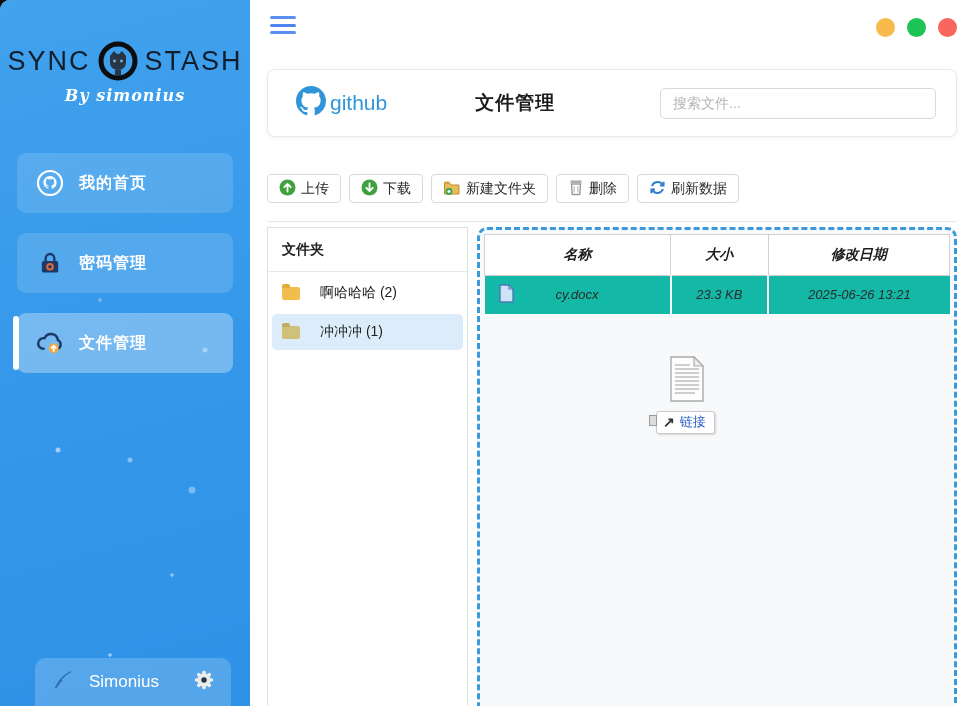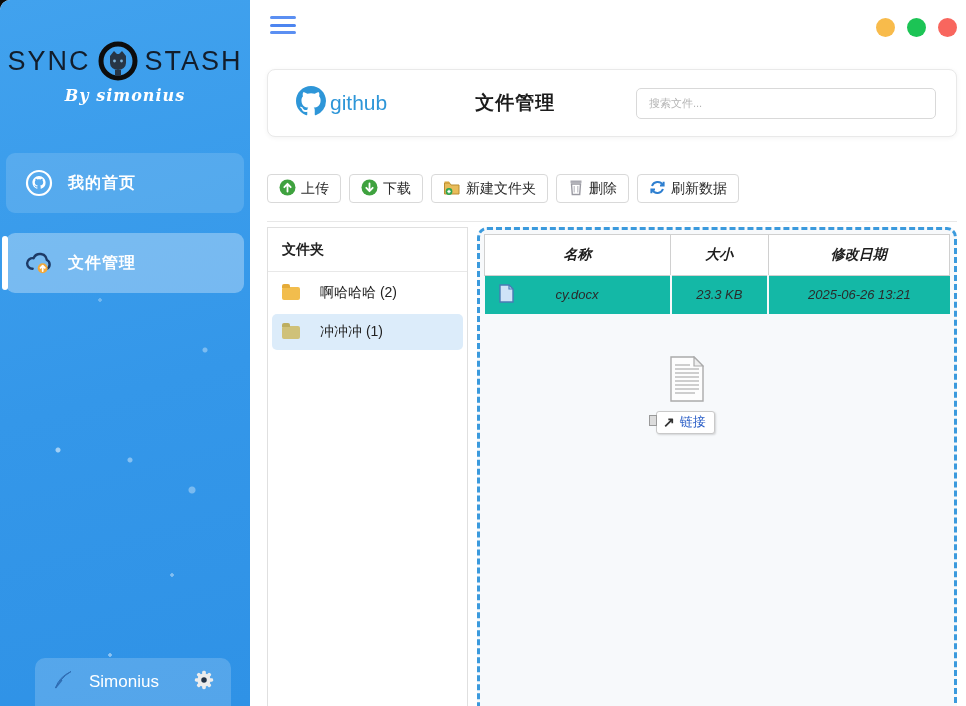--- a/index.html
+++ b/index.html
@@ -19,21 +19,21 @@
       radial-gradient(circle 2px at 100px 300px, rgba(255,255,255,.3) 0 1.5px, transparent 2px),
       radial-gradient(circle 3px at 205px 350px, rgba(255,255,255,.35) 0 2px, transparent 3px),
       radial-gradient(circle 2px at 110px 655px, rgba(255,255,255,.45) 0 1.5px, transparent 2px);
   }
   .logo-wrap { padding:40px 10px 0 10px; text-align:center; position:relative; z-index:1; }
   .logo-row { display:flex; align-items:center; justify-content:center; gap:6px; }
   .logo-word { font-size:27px; letter-spacing:2px; color:#121d2b; font-weight:500; }
   .cat-badge { width:42px; height:42px; flex:0 0 42px; }
   .byline { margin-top:4px; color:#fff; font-family:"DejaVu Serif", serif; font-style:italic; font-weight:bold; font-size:16px; letter-spacing:1px; }
 
-  .nav { margin-top:48px; display:flex; flex-direction:column; gap:20px; padding:0 6px; position:relative; z-index:1; }
+  .nav { margin-top:48px; display:flex; flex-direction:column; gap:20px; padding:0 17px; position:relative; z-index:1; }
   .nav-item { position:relative; height:60px; border-radius:9px; background:rgba(255,255,255,0.14);
     display:flex; align-items:center; padding:0 18px; gap:14px; cursor:pointer; }
   .nav-item.active { background:rgba(255,255,255,0.32); }
   .nav-item.active::before { content:''; position:absolute; left:-4px; top:3px; bottom:3px; width:6px;
     background:#fff; border-radius:4px; }
   .nav-label { color:#fff; font-size:16px; font-weight:bold; letter-spacing:1px; }
   .nav-ico { width:30px; height:30px; display:flex; align-items:center; justify-content:center; }
 
   .user-card { position:relative; z-index:1; margin:auto 19px 0 35px; height:48px; border-radius:10px 10px 0 0;
     background:rgba(255,255,255,0.18); display:flex; align-items:center; padding:0 16px; gap:14px; }
@@ -48,22 +48,22 @@
   .hamburger span:nth-child(2){ background:#4d85f0; }
   .traffic { margin-left:auto; display:flex; gap:12px; padding-top:2px; }
   .light { width:19px; height:19px; border-radius:50%; cursor:pointer; }
   .light.yellow{ background:#f8bb4b; } .light.green{ background:#1cc455; } .light.red{ background:#f8665e; }
 
   .header-card { height:68px; flex:0 0 68px; border:1px solid #e9e9e9; border-radius:8px;
     box-shadow:0 1px 5px rgba(0,0,0,0.05); display:flex; align-items:center; padding:0 20px 0 28px; background:#fff; }
   .brand { display:flex; align-items:center; gap:4px;justify-content:center; }
   .brand-text { color:#2e96d8; font-size:21px; }
   .page-title { margin-left:88px; font-size:19px; font-weight:bold; color:#1c1c1c; letter-spacing:1px; }
-  .search { margin-left:auto; width:300px; height:31px; border:1px solid #d9d9d9; border-radius:5px;
-    padding:0 12px; font-size:11px; color:#333; outline:none; font-family:inherit; }
+  .search { margin-left:auto; width:276px; height:31px; border:1px solid #d9d9d9; border-radius:5px;
+    padding:0 12px; font-size:14px; color:#333; outline:none; font-family:inherit; }
   .search::placeholder { color:#b4b4b4; }
 
   .toolbar { margin-top:37px; display:flex; gap:8px; }
   .tbtn { height:29px; display:inline-flex; align-items:center; gap:5px; background:#fff;
     border:1px solid #d9d9d9; border-radius:4px; padding:0 11px; font-size:14px; color:#2b2b2b; cursor:pointer; font-family:inherit; }
   .tbtn svg { flex:0 0 auto; }
 
   .separator { margin-top:18px; border-top:1px solid #e8e8e8; }
 
   .content { margin-top:5px; height:479px; display:flex; gap:9px; }
@@ -125,20 +125,30 @@
           <svg width="28" height="28" viewBox="0 0 28 28">
             <circle cx="14" cy="14" r="12" fill="none" stroke="#fff" stroke-width="2.2"></circle>
             <g transform="translate(7.4,7) scale(0.55)">
               <path fill="#fff" d="M12 0C5.37 0 0 5.37 0 12c0 5.31 3.435 9.795 8.205 11.385.6.105.825-.255.825-.57 0-.285-.015-1.23-.015-2.235-3.015.555-3.795-.735-4.035-1.41-.135-.345-.72-1.41-1.23-1.695-.42-.225-1.02-.78-.015-.795.945-.015 1.62.87 1.845 1.23 1.08 1.815 2.805 1.305 3.495.99.105-.78.42-1.305.765-1.605-2.67-.3-5.46-1.335-5.46-5.925 0-1.305.465-2.385 1.23-3.225-.12-.3-.54-1.53.12-3.18 0 0 1.005-.315 3.3 1.23.96-.27 1.98-.405 3-.405s2.04.135 3 .405c2.295-1.56 3.3-1.23 3.3-1.23.66 1.65.24 2.88.12 3.18.765.84 1.23 1.905 1.23 3.225 0 4.605-2.805 5.625-5.475 5.925.435.375.81 1.095.81 2.22 0 1.605-.015 2.895-.015 3.3 0 .315.225.69.825.57A12.02 12.02 0 0024 12c0-6.63-5.37-12-12-12z"></path>
             </g>
           </svg>
         </span>
         <span class="nav-label">我的首页</span>
       </div>
 
+      <div class="nav-item">
+        <span class="nav-ico">
+          <svg width="28" height="28" viewBox="0 0 24 24">
+            <path d="M8.3 10.5 V8 a3.7 3.7 0 0 1 7.4 0 v2.5" fill="none" stroke="#1d3a66" stroke-width="2"></path>
+            <rect x="5" y="10.2" width="14" height="10" rx="1.6" fill="#1d3a66"></rect>
+            <circle cx="12" cy="15.2" r="2.4" fill="none" stroke="#e0673a" stroke-width="1.8"></circle>
+          </svg>
+        </span>
+        <span class="nav-label">密码管理</span>
+      </div>
 
       <div class="nav-item active">
         <span class="nav-ico">
           <svg width="30" height="30" viewBox="0 0 26 26">
             <path d="M7.5 18 a4.6 4.6 0 1 1 .8 -9.1 A6 6 0 0 1 19.8 10.4 a4.2 4.2 0 0 1 0 7.6" fill="none" stroke="#1d3a66" stroke-width="2.1" stroke-linecap="round" stroke-linejoin="round"></path>
             <circle cx="16.2" cy="17.6" r="4.3" fill="#f2a93b"></circle>
             <path d="M16.2 20 v-4.4 M14.3 17.3 l1.9 -2 l1.9 2" fill="none" stroke="#fff" stroke-width="1.5" stroke-linecap="round" stroke-linejoin="round"></path>
           </svg>
         </span>
         <span class="nav-label">文件管理</span>

